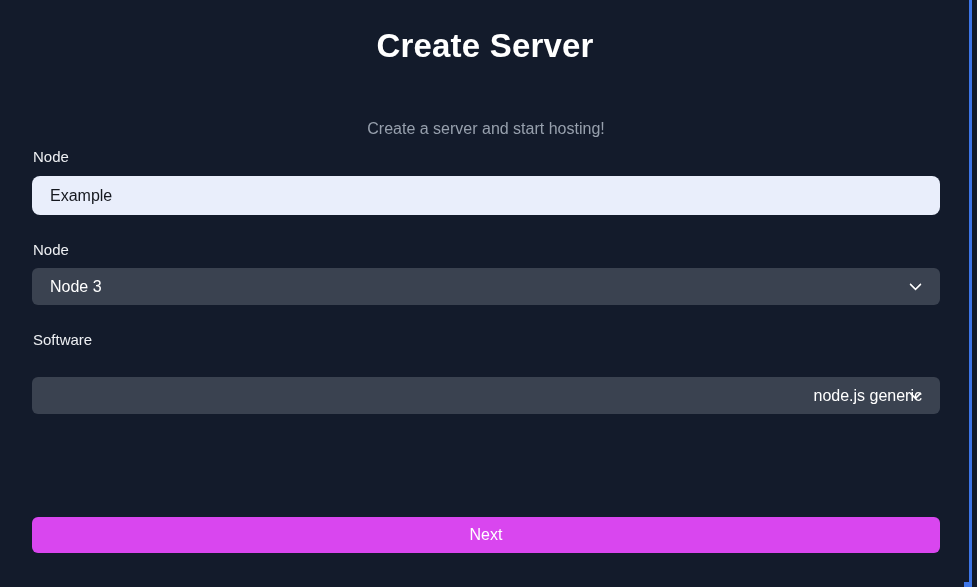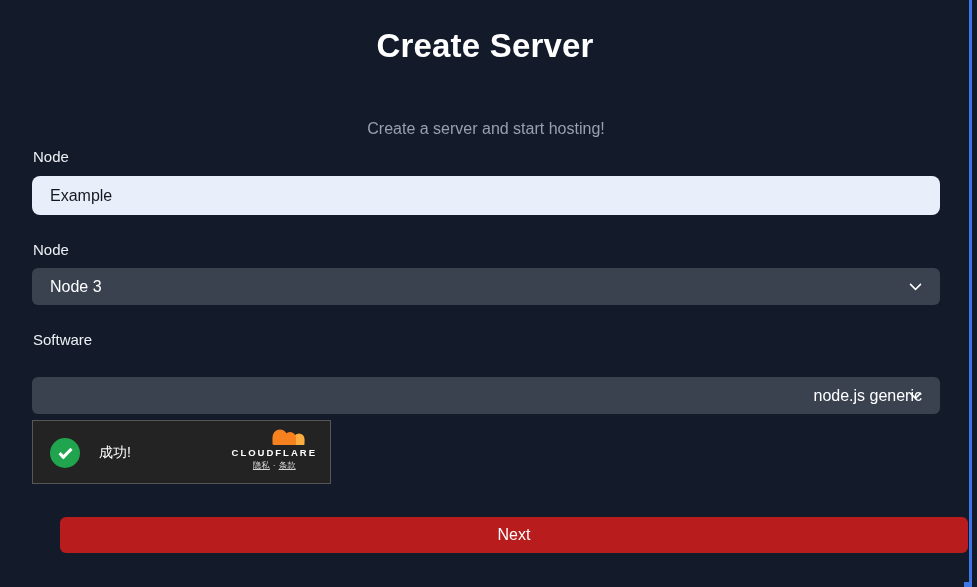--- a/index.html
+++ b/index.html
@@ -87,25 +87,25 @@
   }
   .cf-links {
     margin-top: 2px; font-size: 8.5px; color: #d6d6d6;
   }
   .cf-links .lnk { text-decoration: underline; cursor: pointer; }
   .cf-links .sep { margin: 0 3px; text-decoration: none; }
 
   .next-btn {
     position: absolute; left: 32px; top: 517px;
     width: 908px; height: 36px;
-    background: #b91c1c; border: none; border-radius: 6px;
+    background: #d946ef; border: none; border-radius: 6px;
     color: #ffffff; font-size: 16px;
     font-family: "Liberation Sans", "DejaVu Sans", sans-serif;
     cursor: pointer;
-    display: flex; align-items: center; justify-content: center; margin-left: 28px;
+    display: flex; align-items: center; justify-content: center;
   }
 
   .scrollbar {
     position: absolute; left: 969px; top: 0;
     width: 3px; height: 587px; background: #3e76e8;
   }
   .scrollbar-foot {
     position: absolute; left: 964px; bottom: 0;
     width: 8px; height: 5px; background: #3e76e8;
   }
@@ -126,38 +126,19 @@
     <span>Node 3</span>
     <span class="chevron"></span>
   </div>
 
   <label class="field-label lbl-software">Software</label>
   <div class="select sel-software">
     <span>node.js generic</span>
     <span class="chevron"></span>
   </div>
 
-  <div class="captcha">
-    <div class="check-circle">
-      <div class="check-mark"></div>
-    </div>
-    <div class="captcha-status">成功!</div>
-    <div class="cf-block">
-      <svg class="cf-logo" width="40" height="18" viewBox="0 0 40 18">
-        <circle cx="31" cy="11" r="5.5" fill="#fbad41"></circle>
-        <rect x="27" y="11" width="9.5" height="6" rx="1" fill="#fbad41"></rect>
-        <circle cx="12" cy="9" r="7.5" fill="#f6821f"></circle>
-        <circle cx="22" cy="10" r="6" fill="#f6821f"></circle>
-        <rect x="4.5" y="9" width="23.5" height="8" rx="1.5" fill="#f6821f"></rect>
-      </svg>
-      <div class="cf-brand">CLOUDFLARE</div>
-      <div class="cf-links">
-        <span class="lnk">隐私</span><span class="sep">·</span><span class="lnk">条款</span>
-      </div>
-    </div>
-  </div>
 
   <button class="next-btn">Next</button>
 
   <div class="scrollbar"></div>
   <div class="scrollbar-foot"></div>
 
 </div>
 
 </body></html>

